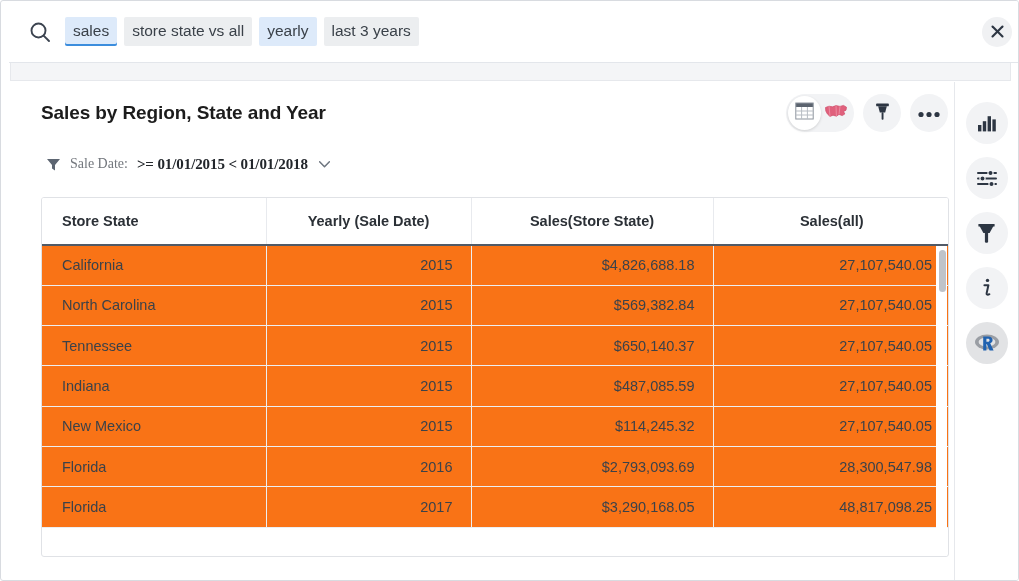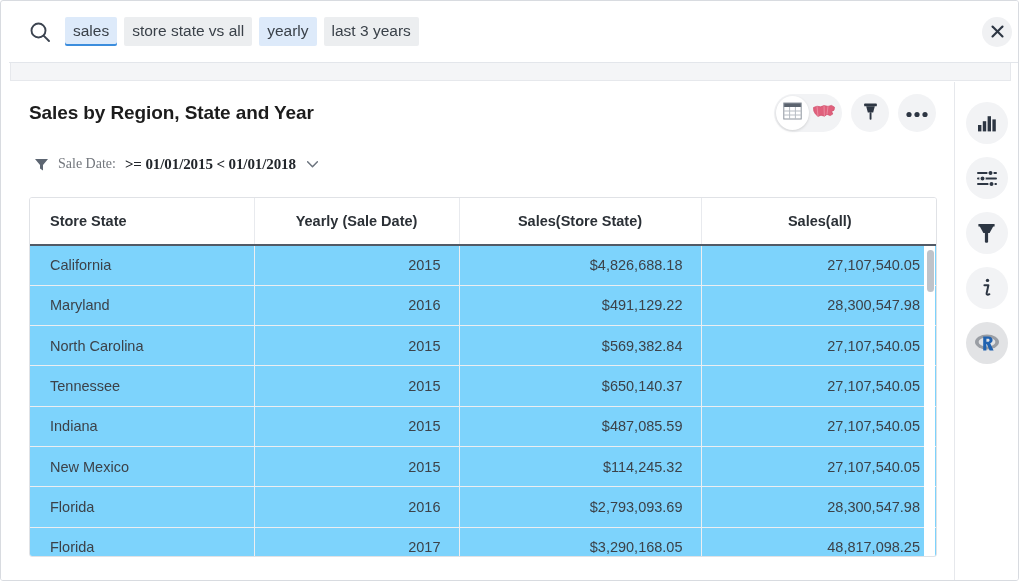--- a/index.html
+++ b/index.html
@@ -123,21 +123,21 @@
     justify-content: center;
     cursor: pointer;
     border: none;
   }
   .side-btn.rlang { background: #e2e3e5; }
   .side-btn svg { display: block; }
 
   
   .main {
     position: absolute;
-    left: 0;
+    left: 12px;
     top: 81px;
     width: 955px;
     height: 500px;
     background: #ffffff;
     overflow: hidden;
   }
 
   .viz-header {
     position: relative;
     height: 62px;
@@ -259,21 +259,21 @@
   thead th:last-child { border-right: none; }
   thead th.c1 { text-align: left; padding-left: 20px; }
   thead th.c2, thead th.c3, thead th.c4 { text-align: center; }
 
   tbody td {
     height: 40.3px;
     font-size: 14.5px;
     color: #3c4249;
     border-right: 1px solid #eceef1;
     border-bottom: 1px solid #eceef1;
-    background: #7dd3fc;
+    background: #f97316;
     vertical-align: middle;
   }
   tbody td:last-child { border-right: none; }
   tbody td.c1 { text-align: left; padding-left: 20px; }
   tbody td.c2, tbody td.c3, tbody td.c4 { text-align: right; padding-right: 18px; }
 
   col.w1 { width: 224px; }
   col.w2 { width: 205px; }
   col.w3 { width: 242px; }
   col.w4 { width: 237px; }
@@ -414,26 +414,20 @@
           </tr>
         </thead>
         <tbody>
           <tr>
             <td class="c1">California</td>
             <td class="c2">2015</td>
             <td class="c3">$4,826,688.18</td>
             <td class="c4">27,107,540.05</td>
           </tr>
           <tr>
-            <td class="c1">Maryland</td>
-            <td class="c2">2016</td>
-            <td class="c3">$491,129.22</td>
-            <td class="c4">28,300,547.98</td>
-          </tr>
-          <tr>
             <td class="c1">North Carolina</td>
             <td class="c2">2015</td>
             <td class="c3">$569,382.84</td>
             <td class="c4">27,107,540.05</td>
           </tr>
           <tr>
             <td class="c1">Tennessee</td>
             <td class="c2">2015</td>
             <td class="c3">$650,140.37</td>
             <td class="c4">27,107,540.05</td>

